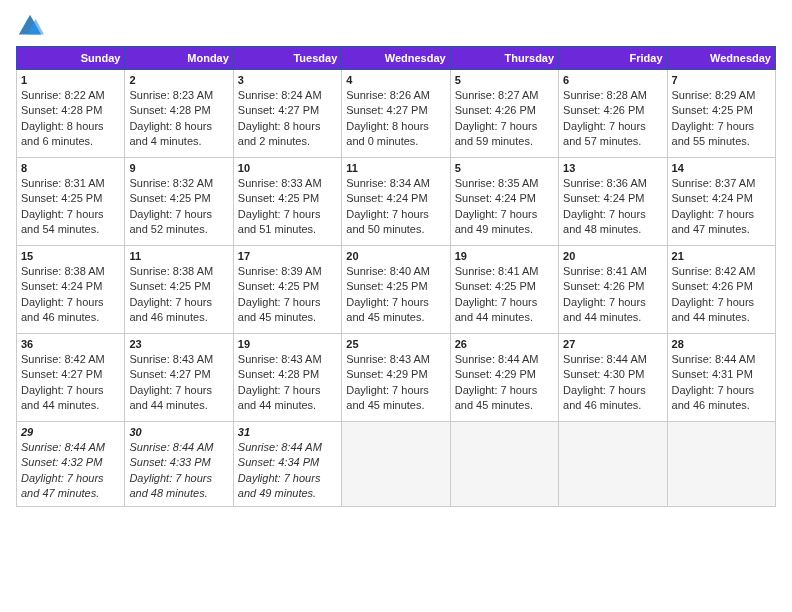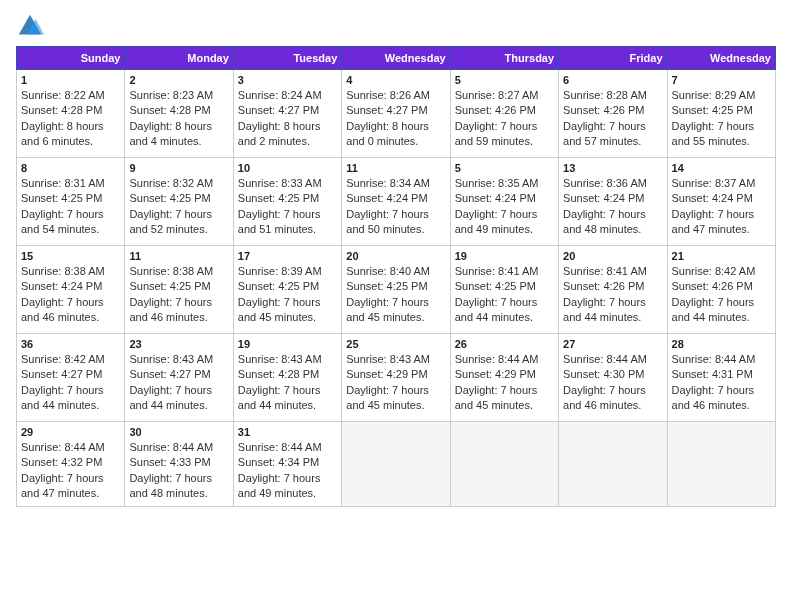--- a/index.html
+++ b/index.html
@@ -75,20 +75,21 @@
       height: 88px;
       background: #fff;
       color: #333;
       width: calc(100% / 7);
     }
     .calendar-table tbody tr td.empty {
       background: #f5f5f5;
     }
     .calendar-table tbody tr:last-child td {
       height: 72px;
+      font-style: italic;
     }
     .day-num {
       font-size: 11px;
       font-weight: 700;
       color: #222;
       display: block;
       margin-bottom: 2px;
     }
     .day-info {
       font-size: 11px;

